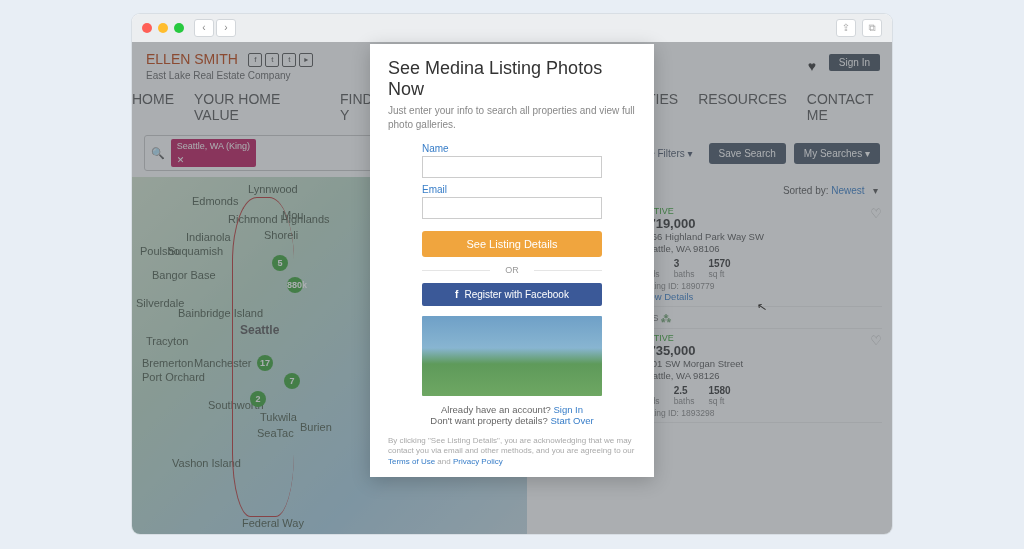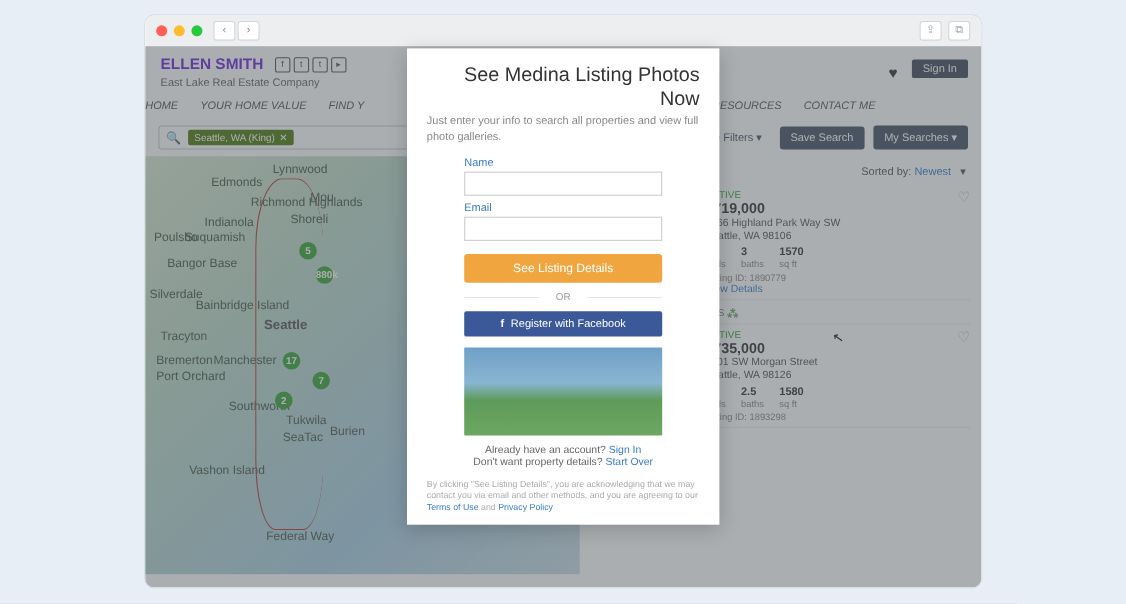--- a/index.html
+++ b/index.html
@@ -11,35 +11,35 @@
   .traffic { display: flex; gap: 6px; }
   .dot { width: 10px; height: 10px; border-radius: 50%; }
   .dot.red { background: #ff5f56; } .dot.yellow { background: #ffbd2e; } .dot.green { background: #27c93f; }
   .navarrows { display: flex; gap: 2px; margin-left: 10px; }
   .navbtn { width: 20px; height: 18px; background: #fff; border: 1px solid #d2d6da; border-radius: 3px; font-size: 10px; line-height: 16px; text-align: center; color: #888; }
   .rightctrls { display: flex; gap: 6px; }
   .ctrlbox { width: 20px; height: 18px; background: #fff; border: 1px solid #d2d6da; border-radius: 3px; font-size: 10px; line-height: 16px; text-align: center; color: #aaa; }
 
   
   .pagehdr { padding: 8px 14px 0; position: relative; }
-  .brand { font-size: 14px; font-weight: bold; color: #6d28d9; display: inline-block; }
+  .brand { font-size: 14px; font-weight: normal; color: #c2410c; display: inline-block; }
   .socials { display: inline-flex; gap: 3px; margin-left: 6px; vertical-align: middle; }
   .soc { width: 14px; height: 14px; border: 1px solid #555; border-radius: 2px; font-size: 8px; line-height: 12px; text-align: center; color: #555; }
   .subbrand { font-size: 10px; color: #666; margin-top: 2px; }
   .phones { font-size: 10px; color: #666; }
   .hdrheart { position: absolute; right: 76px; top: 16px; color: #333; font-size: 14px; }
   .signin { position: absolute; right: 12px; top: 12px; background: #424d5a; color: #fff; font-size: 10px; padding: 3px 10px; border-radius: 2px; }
 
-  .mainnav { display: flex; gap: 20px; justify-content: flex-start; font-size: 10px; color: #555; padding: 10px 0 6px; font-style: italic; }
+  .mainnav { display: flex; gap: 20px; justify-content: flex-start; font-size: 14px; color: #555; padding: 10px 0 6px; }
   .mainnav span { cursor: pointer; }
 
   .searchbar { display: flex; align-items: center; padding: 6px 12px; gap: 8px; }
   .searchbox { flex: 1; display: flex; align-items: center; border: 1px solid #ccc; border-radius: 3px; padding: 3px 6px; background: #fff; }
   .searchicon { font-size: 11px; color: #888; margin-right: 6px; }
-  .tag { background: #4d7c0f; color: #fff; font-size: 9px; padding: 2px 6px; border-radius: 2px; display: inline-flex; gap: 4px; }
+  .tag { background: #be185d; color: #fff; font-size: 9px; padding: 2px 6px; border-radius: 2px; display: inline-flex; gap: 4px; flex-direction: column; }
   .tag .x { font-size: 9px; }
   .pill { font-size: 10px; color: #4a5568; padding: 4px 8px; border: none; background: transparent; }
   .pill.dark { background: #455364; color: #fff; border-radius: 3px; padding: 5px 10px; }
 
   .content { display: flex; height: 380px; }
   .mapcol { width: 52%; position: relative; background: linear-gradient(135deg,#d7e8d2 0%, #bcd9c7 30%, #a8cfe2 70%, #c9dde6 100%); overflow: hidden; }
   .maplabel { position: absolute; font-size: 11px; color: #4a5a4a; }
   .marker { position: absolute; width: 16px; height: 16px; background: #3ba337; border-radius: 50%; color: #fff; font-size: 9px; line-height: 16px; text-align: center; font-weight: bold; }
   .redline { position: absolute; border: 1.5px solid #b33; }
 
@@ -62,21 +62,21 @@
   .cview { text-align: left; color: #377dc8; font-size: 9.5px; }
   .courtesy { font-size: 9px; color: #777; padding: 4px 2px; border-bottom: 1px solid #eee; }
   .badge { display: inline-block; font-size: 8px; color: #fff; padding: 1px 5px; border-radius: 2px; margin-top: 56px; }
   .badge.nl { background: #b452a0; } .badge.oh { background: #e09a3a; } .badge.nt { background: #b452a0; }
 
   
   .dim { position: absolute; inset: 28px 0 0 0; background: rgba(80,86,92,0.48); }
 
   
   .modal { position: absolute; left: 238px; top: 30px; width: 284px; background: #fff; padding: 14px 18px 10px; box-shadow: 0 4px 18px rgba(0,0,0,0.2); }
-  .mtitle { font-size: 18px; color: #333; font-weight: 500; text-align: right; }
+  .mtitle { font-size: 18px; color: #333; font-weight: 500; }
   .msub { font-size: 10px; color: #888; margin-top: 4px; line-height: 1.35; }
   .mform { width: 180px; margin: 12px auto 0; text-align: center; }
   .mlabel { font-size: 10px; color: #377dc8; text-align: left; margin: 6px 0 2px; }
   .minput { width: 100%; height: 22px; border: 1px solid #ccc; padding: 2px 4px; font-size: 10px; }
   .mcta { width: 100%; background: #f0a53e; color: #fff; border: none; padding: 7px 0; font-size: 11px; border-radius: 3px; margin-top: 12px; font-weight: 500; }
   .mor { font-size: 9px; color: #999; margin: 8px 0; position: relative; }
   .mor::before, .mor::after { content:""; position:absolute; top:50%; width:38%; height:1px; background:#e5e5e5; }
   .mor::before { left:0; } .mor::after { right:0; }
   .mfb { width: 100%; background: #3b5998; color: #fff; border:none; padding: 6px 0; font-size: 10px; border-radius: 2px; display:flex; align-items:center; justify-content:center; gap:6px; }
   .mimg { width: 100%; height: 80px; margin-top: 10px; background: linear-gradient(to bottom,#6fa0c7 0%, #88b5d1 40%, #5e9a5a 60%, #6ea763 100%); border-radius: 1px; }

